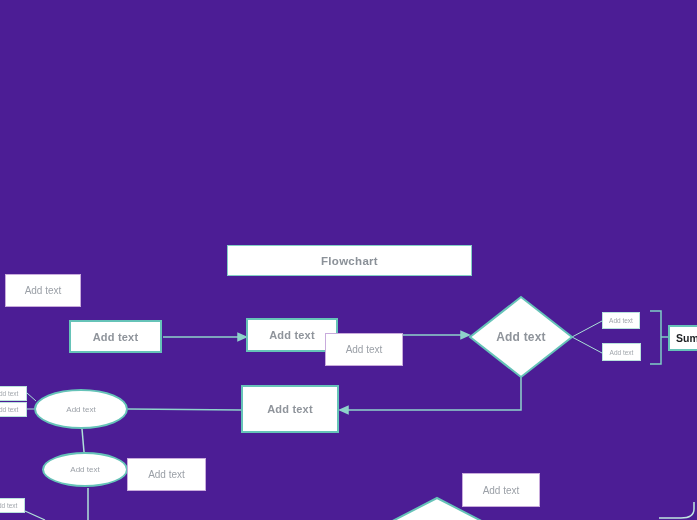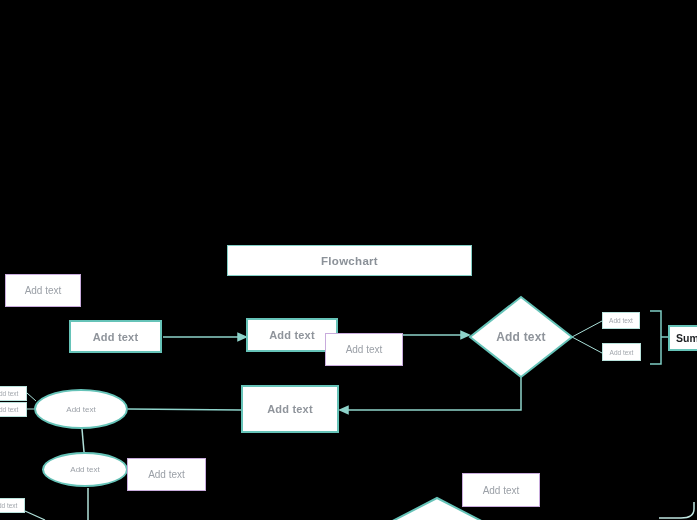--- a/index.html
+++ b/index.html
@@ -1,20 +1,20 @@
 <!DOCTYPE html>
 <html><head>
 <meta charset="utf-8">
 <style>
   html,body { margin:0; padding:0; background:#ffffff; }
   #canvas {
     position:relative;
     width:697px; height:520px;
     overflow:hidden;
-    background:#000000;
+    background:#4c1d95;
     font-family:"Liberation Sans", "DejaVu Sans", sans-serif;
   }
   #wires { position:absolute; left:0; top:0; width:697px; height:520px; }
   .node {
     position:absolute;
     background:#ffffff;
     box-sizing:border-box;
     display:flex; align-items:center; justify-content:center;
     white-space:nowrap;
   }

